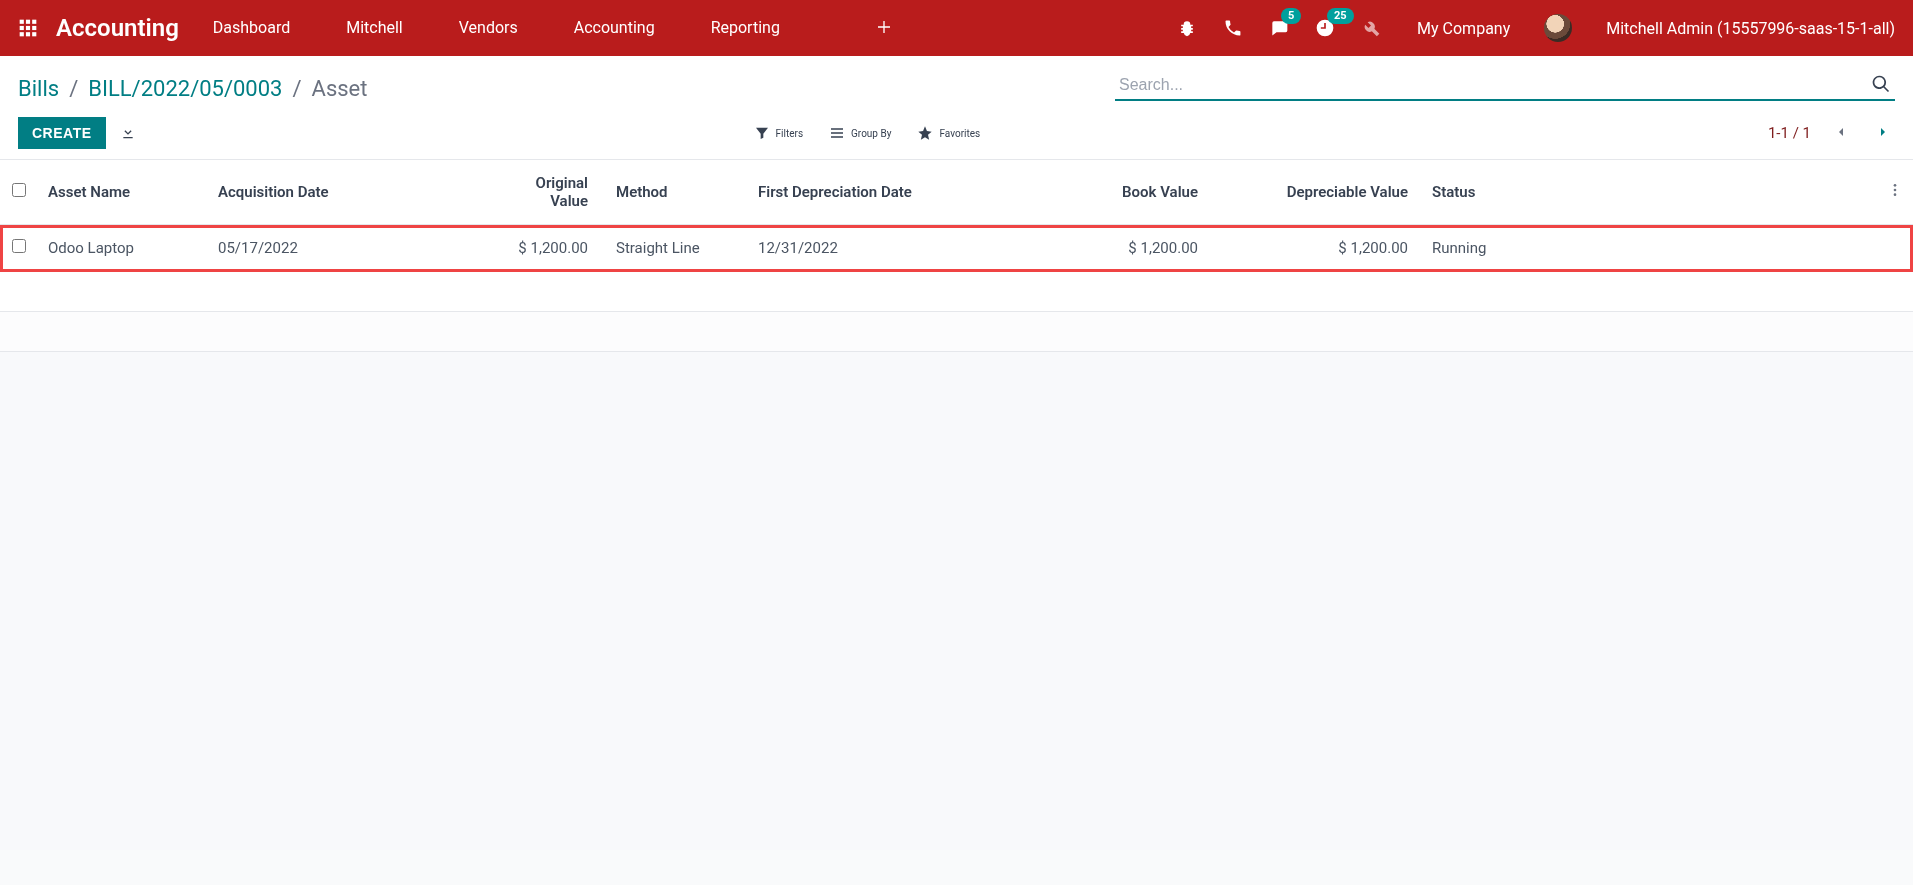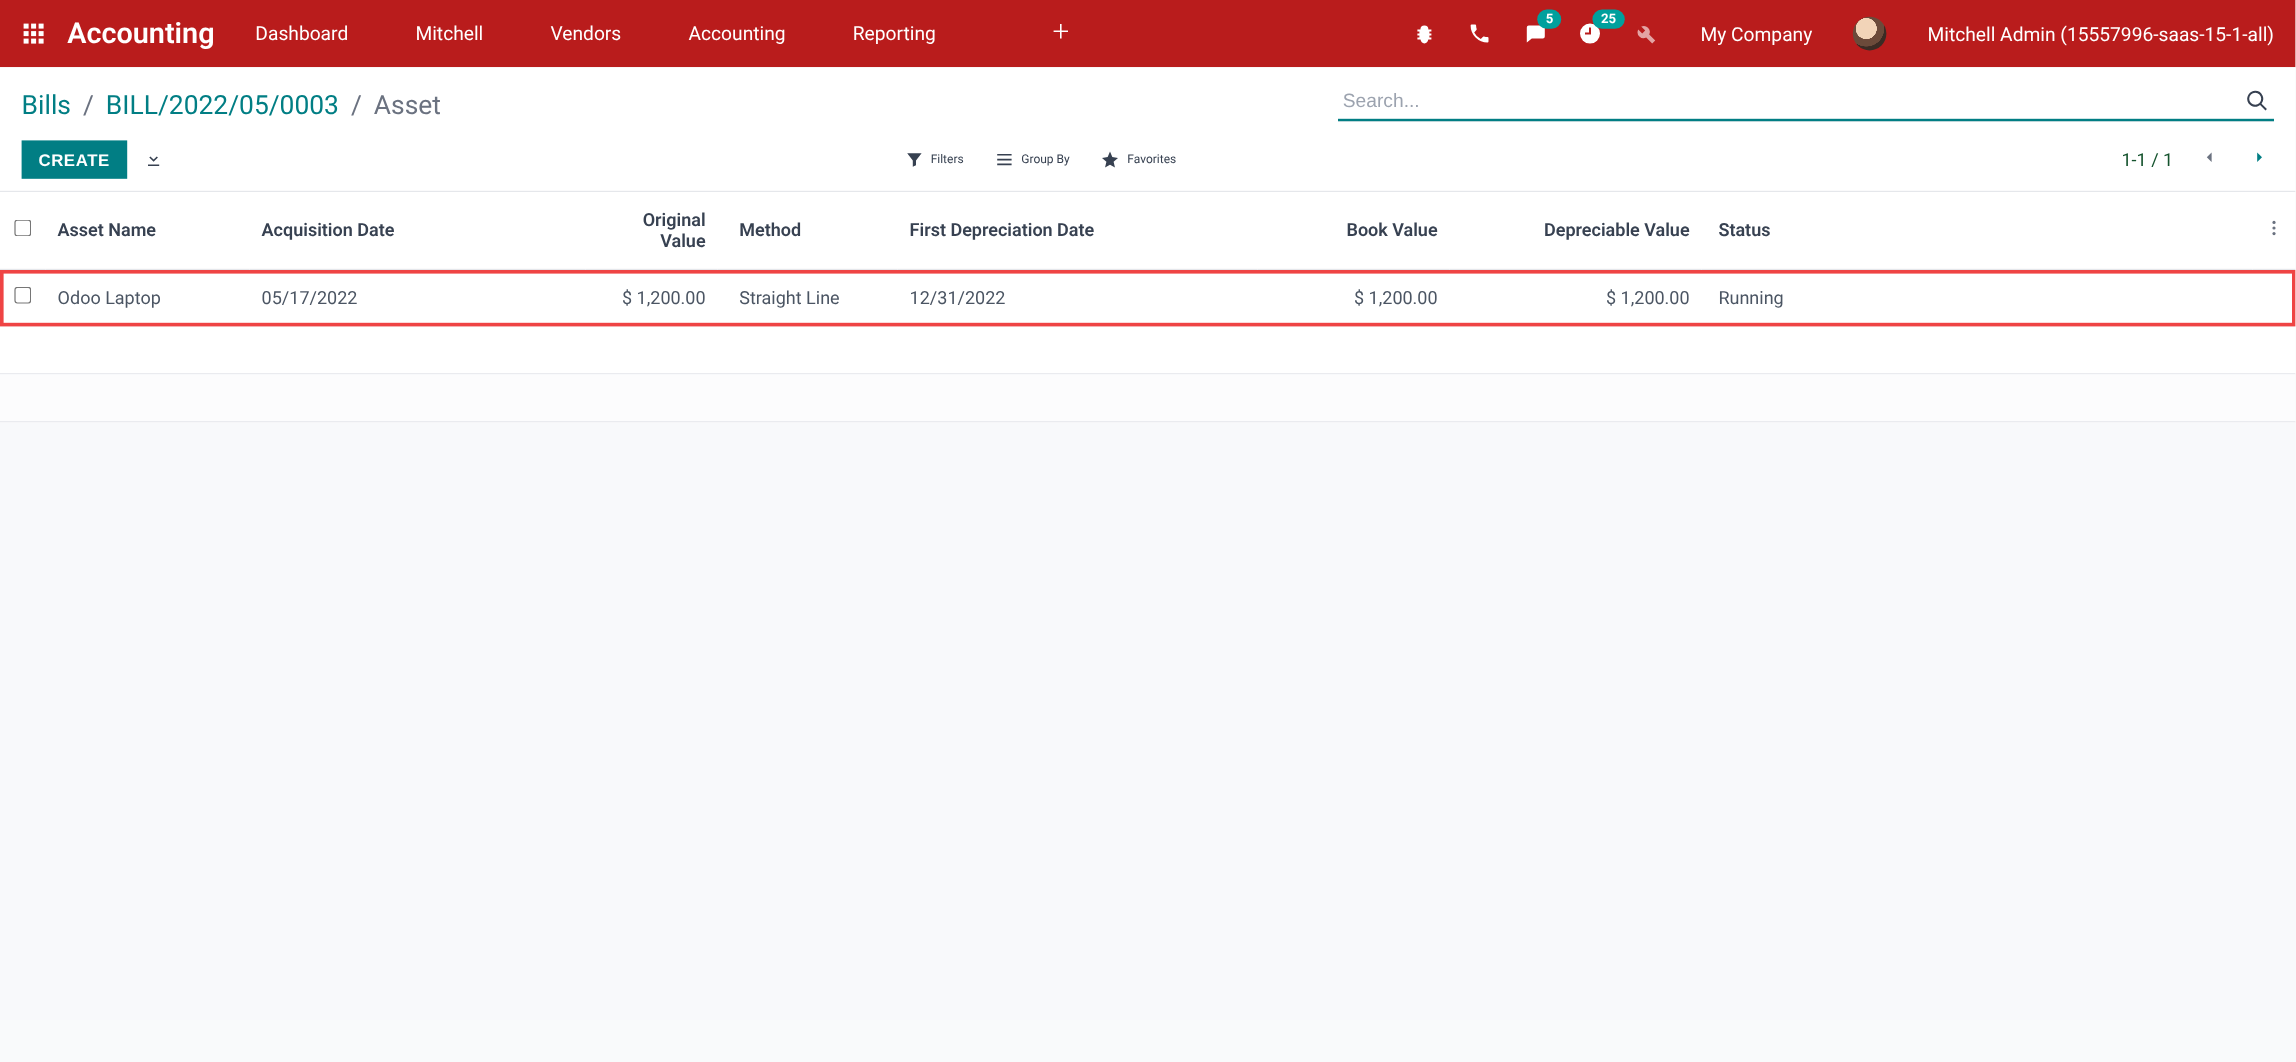--- a/index.html
+++ b/index.html
@@ -34,21 +34,21 @@
 .search-input { width: 100%; border: none; outline: none; padding: 6px 28px 6px 4px; font-size: 16px; color: #ec4899; background: transparent; }
 .search-input::placeholder { color: #9ca3af; }
 .search-icon { position: absolute; right: 4px; top: 4px; color: #374151; }
 
 .cp-row2 { display: flex; align-items: center; margin-top: 16px; }
 .btn-create { background: #017e84; color: #fff; border: none; padding: 8px 14px; font-size: 14px; font-weight: 700; letter-spacing: 0.5px; cursor: pointer; }
 .btn-download { margin-left: 14px; color: #374151; cursor: pointer; display: inline-flex; }
 .cp-mid { flex: 1; display: flex; justify-content: flex-start; padding-left: 618px; gap: 26px; }
 .cp-mid .filter-btn { display: inline-flex; align-items: center; gap: 6px; font-size: 10px; color: #374151; cursor: pointer; }
 .cp-right { display: flex; align-items: center; gap: 18px; }
-.pager { font-size: 15px; color: #14532d; }
+.pager { font-size: 15px; color: #7f1d1d; }
 .nav-arrow { cursor: pointer; color: #6b7280; padding: 0 4px; }
 .nav-arrow.next { color: #017e84; }
 
 
 .table-wrap { background: #fff; }
 table { width: 100%; border-collapse: collapse; }
 thead th { text-align: left; font-weight: 600; font-size: 15px; color: #374151; padding: 14px 10px; border-bottom: 1px solid #e5e7eb; }
 thead th.num, tbody td.num { text-align: right; }
 tbody td { padding: 14px 10px; font-size: 15px; color: #4b5563; border-bottom: 1px solid #e5e7eb; }
 .chk { width: 38px; text-align: center; }

